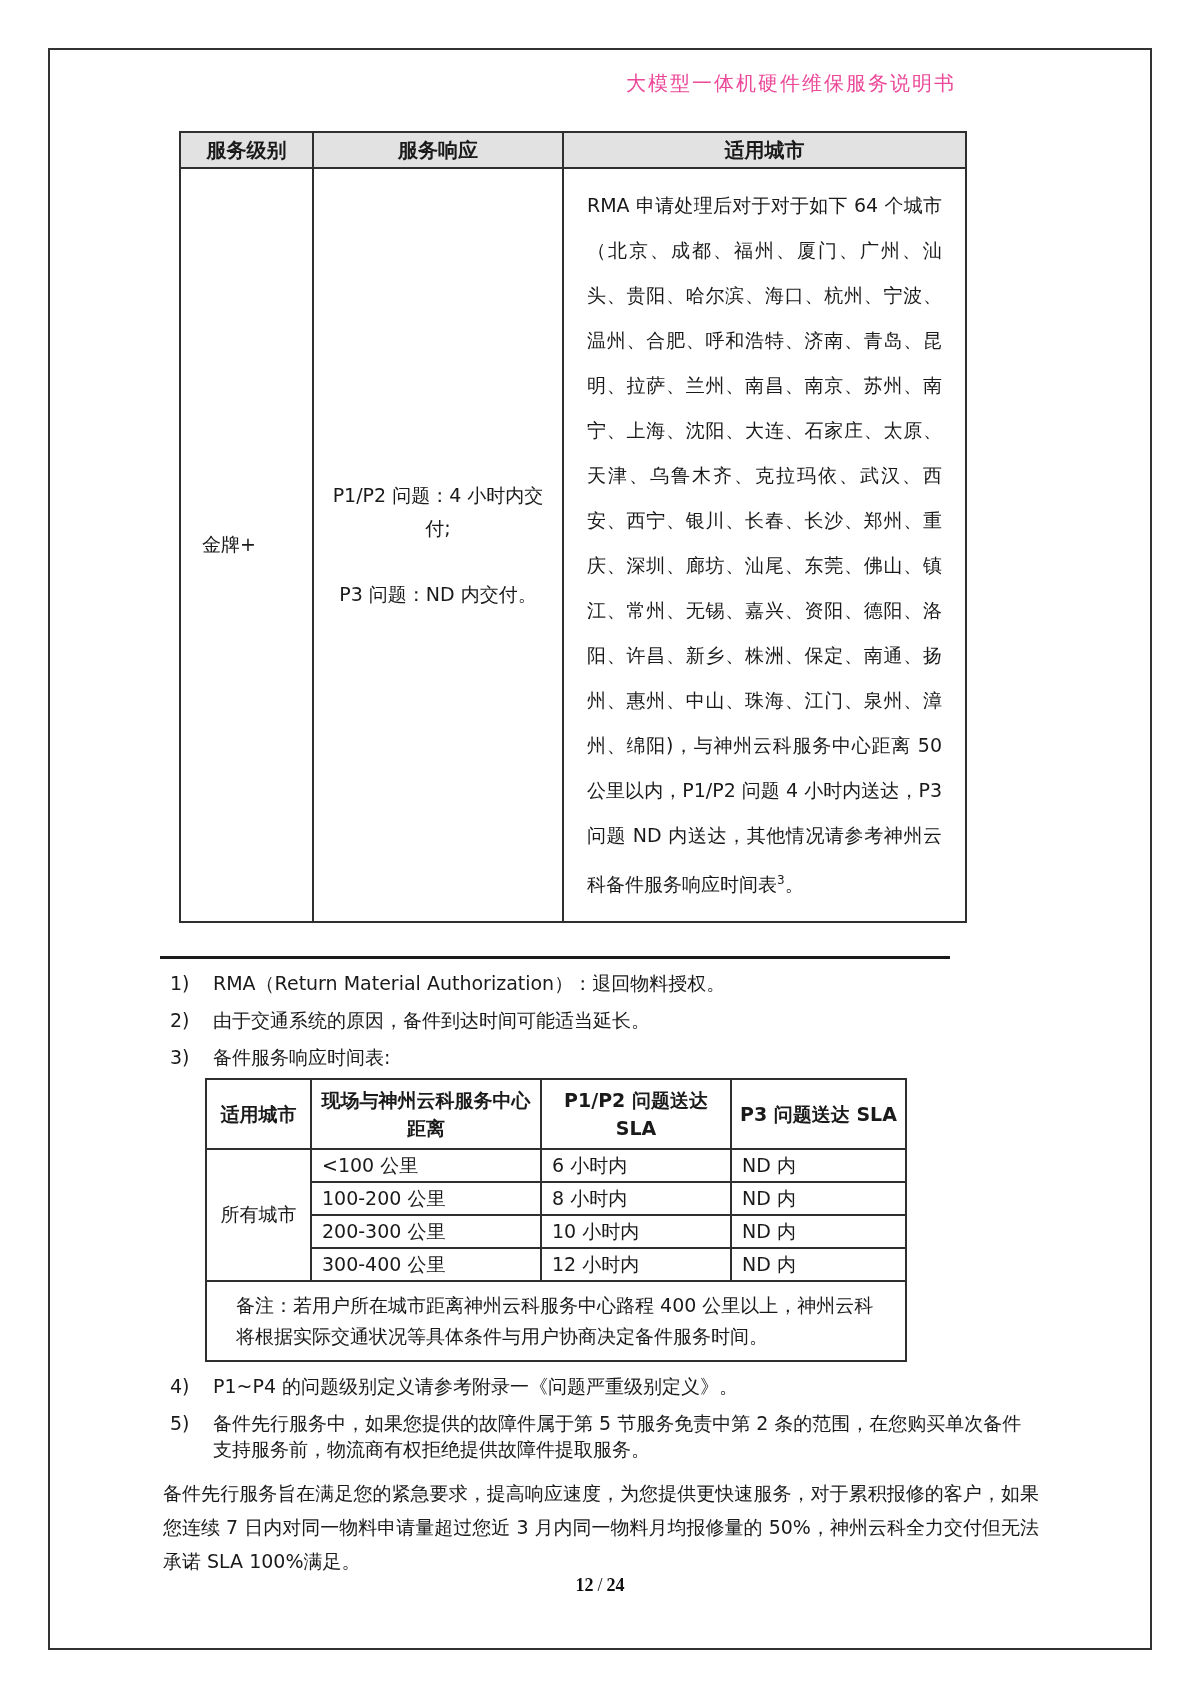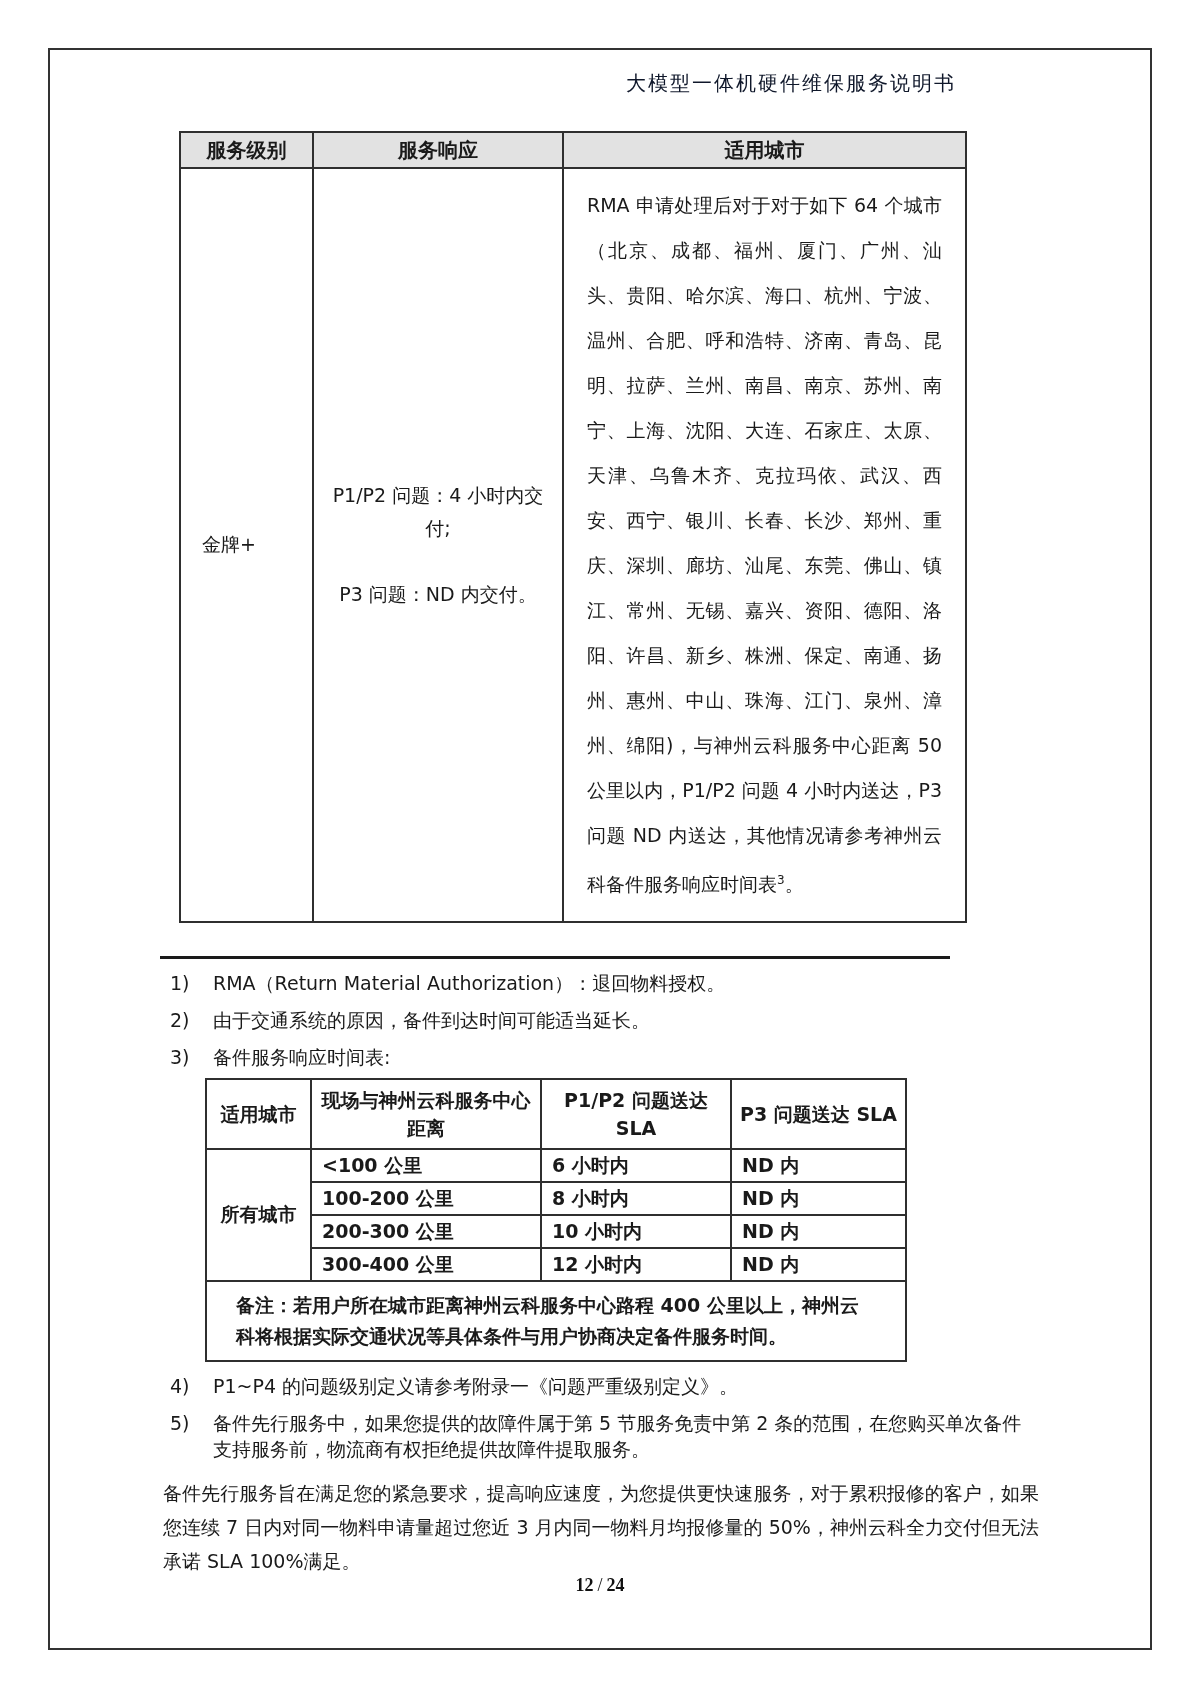--- a/index.html
+++ b/index.html
@@ -19,21 +19,21 @@
     width: 1104px; height: 1602px;
     border: 2px solid #333333;
   }
   .doc-header {
     position: absolute;
     top: 70px;
     right: 244px;
     font-family: "Liberation Serif", "DejaVu Serif", serif;
     font-size: 20px;
     letter-spacing: 2px;
-    color: #0f172a;
+    color: #ec4899;
   }
   .content {
     position: absolute;
     left: 163px; top: 131px;
     width: 876px;
   }
   
   table.service-table {
     border-collapse: collapse;
     margin-left: 16px;
@@ -97,21 +97,20 @@
   .note-text { flex: 1; }
   
   table.sla-table {
     border-collapse: collapse;
     margin: 8px 0 4px 42px;
     table-layout: fixed;
   }
   table.sla-table th, table.sla-table td {
     border: 2px solid #2f2f2f;
     font-size: 19px;
-    font-weight: bold;
   }
   table.sla-table th {
     font-weight: bold;
     text-align: center;
     vertical-align: middle;
     line-height: 28px;
     padding: 6px 4px;
     background: #ffffff;
   }
   .sla-col-city { width: 105px; }

